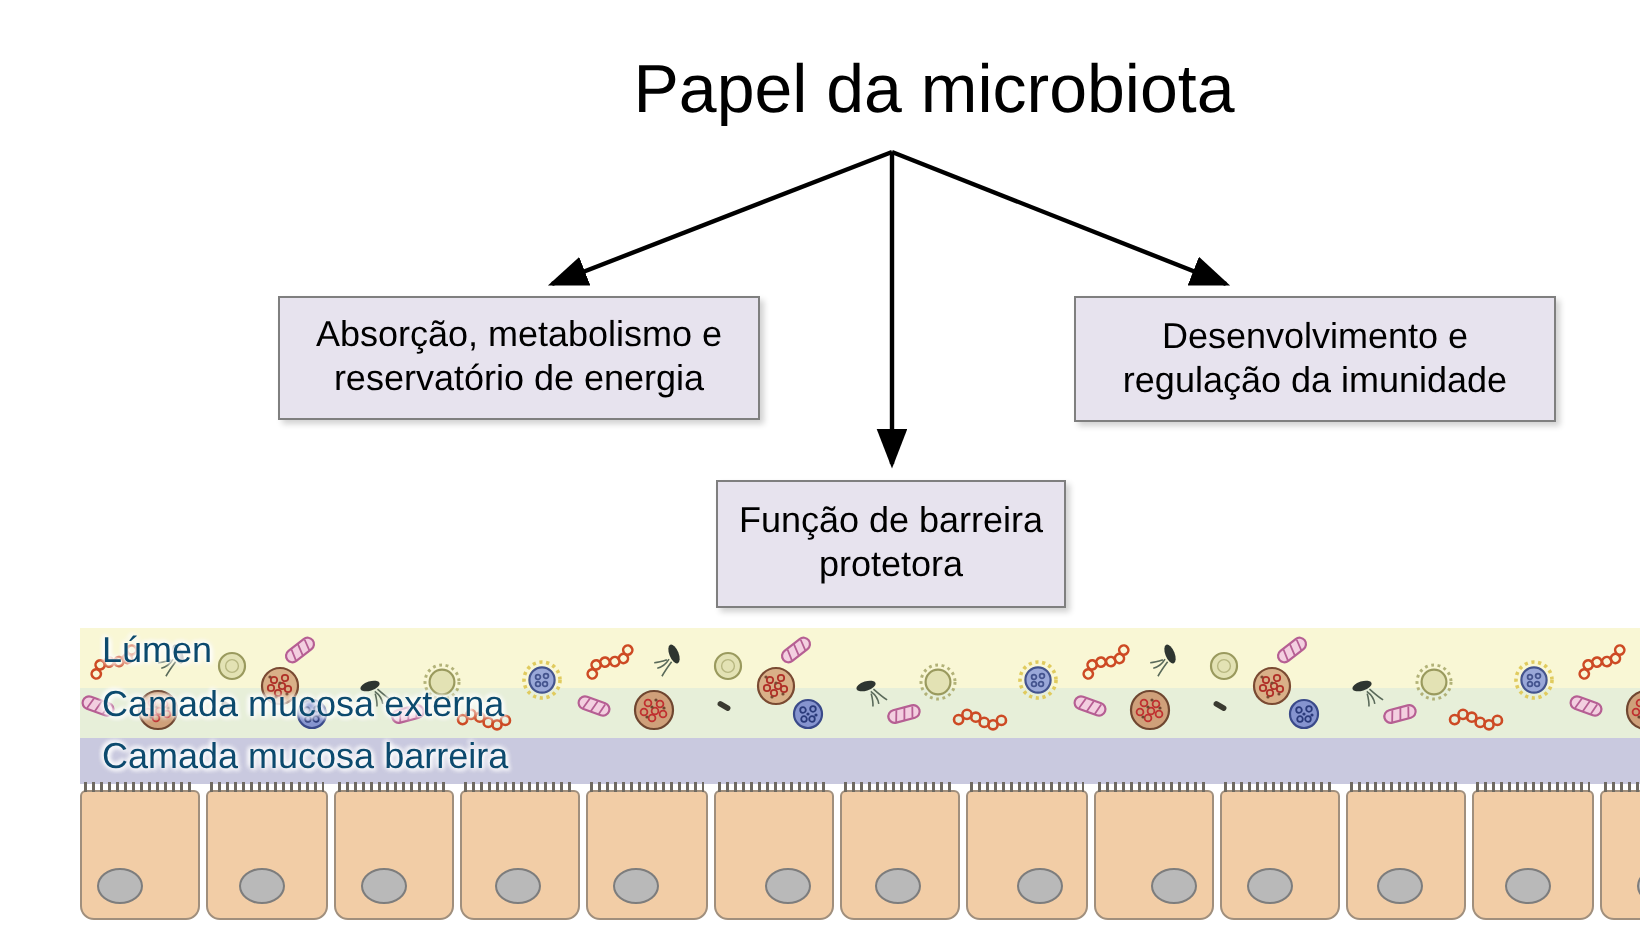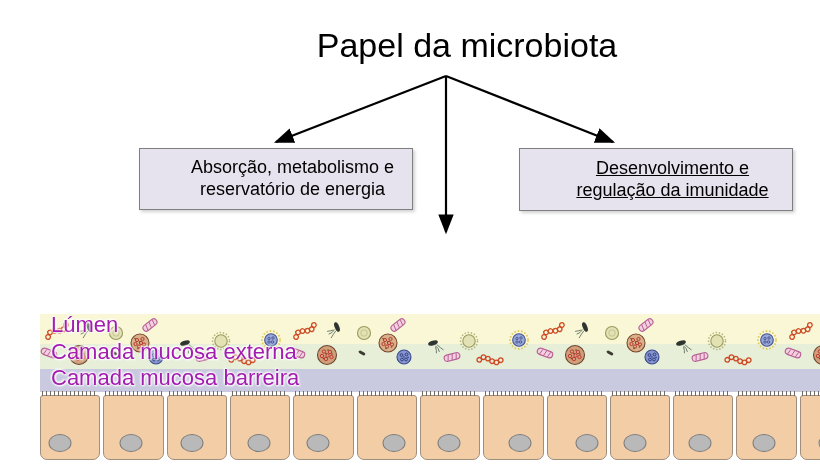--- a/index.html
+++ b/index.html
@@ -10,35 +10,35 @@
   .title { position: absolute; top: 26px; left: 0; width: 854px;
            text-align: center; font-size: 34px; color: var(--text, #000); }
 
   svg.arrows { position: absolute; left: 0; top: 0; pointer-events: none; }
   svg.arrows line { stroke: var(--arrow, #000); stroke-width: 2.2; }
 
   .box { position: absolute; background: var(--box-fill, #e7e3ee);
          border: 1.6px solid var(--box-border, #7f7f7f);
          box-shadow: 2px 2px 3px rgba(0,0,0,0.18);
          display: flex; align-items: center; justify-content: center;
-         text-align: center; font-size: 18px; line-height: 1.22; color: #000; padding-left: 33px; }
+         text-align: center; font-size: 18px; line-height: 1.22; color: #000; }
   .box-left   { left:  99px; top: 148px; width: 239px; height: 60px; }
-  .box-right  { left: 479px; top: 148px; width: 239px; height: 61px; text-decoration: underline; }
+  .box-right  { left: 497px; top: 148px; width: 239px; height: 61px; }
   .box-middle { left: 318px; top: 240px; width: 173px; height: 62px; }
   .box span { padding: 0 6px; }
 
   .layer { position: absolute; left: 0; width: 820px; }
   .layer-lumen   { top: 314px; height: 30px; background: var(--lumen,   #f9f7d5); }
   .layer-externa { top: 344px; height: 25px; background: var(--externa, #e7efd9); }
   .layer-interna { top: 369px; height: 23px; background: var(--interna, #c9c9df); }
 
   svg.microbes { position: absolute; left: 0; top: 0; pointer-events: none; }
 
-  .layer-label { position: absolute; left: 11px; font-size: 22px; line-height: 26px;
-                 color: #a21caf; white-space: nowrap;
+  .layer-label { position: absolute; left: 11px; font-size: 18px; line-height: 26px;
+                 color: #0c4a6e; white-space: nowrap;
                  text-shadow: 0 0 3px #fff, 0 0 3px #fff, 1px 1px 2px #fff, -1px -1px 2px #fff; }
   .label-lumen   { top: 312px; }
   .label-externa { top: 339px; text-align: center; }
   .label-interna { top: 365px; }
 
   .cells { position: absolute; left: 0; top: 395px; width: 820px; height: 65px;
            display: flex; gap: 3px; }
   .cell { position: relative; flex: 1;
           background: var(--cell-fill, #f2cda6);
           border: 1.6px solid var(--cell-border, #a08f7d);
@@ -69,20 +69,23 @@
     <line x1="406" y1="76" x2="406" y2="232" marker-end="url(#ah)"></line>
     <line x1="406" y1="76" x2="573" y2="142" marker-end="url(#ah)"></line>
   </svg>
 
   <div class="box box-left">
     <span>Absorção, metabolismo e reservatório de energia</span>
   </div>
   <div class="box box-right">
     <span>Desenvolvimento e regulação da imunidade</span>
   </div>
+  <div class="box box-middle">
+    <span>Função de barreira protetora</span>
+  </div>
 
   <div class="layer layer-lumen"></div>
   <div class="layer layer-externa"></div>
   <div class="layer layer-interna"></div>
 
   <svg class="microbes" id="microbes-svg" width="820" height="468" viewBox="0 0 820 468">
       <g transform="translate(17,331) rotate(-35)">
         <circle cx="-10.7" cy="-0.2" r="2.3" fill="none" stroke="#cd4a24" stroke-width="1.3"></circle>
         <circle cx="-6.5" cy="-2.8" r="2.3" fill="none" stroke="#cd4a24" stroke-width="1.3"></circle>
         <circle cx="-2.1" cy="-1.4" r="2.3" fill="none" stroke="#cd4a24" stroke-width="1.3"></circle>

